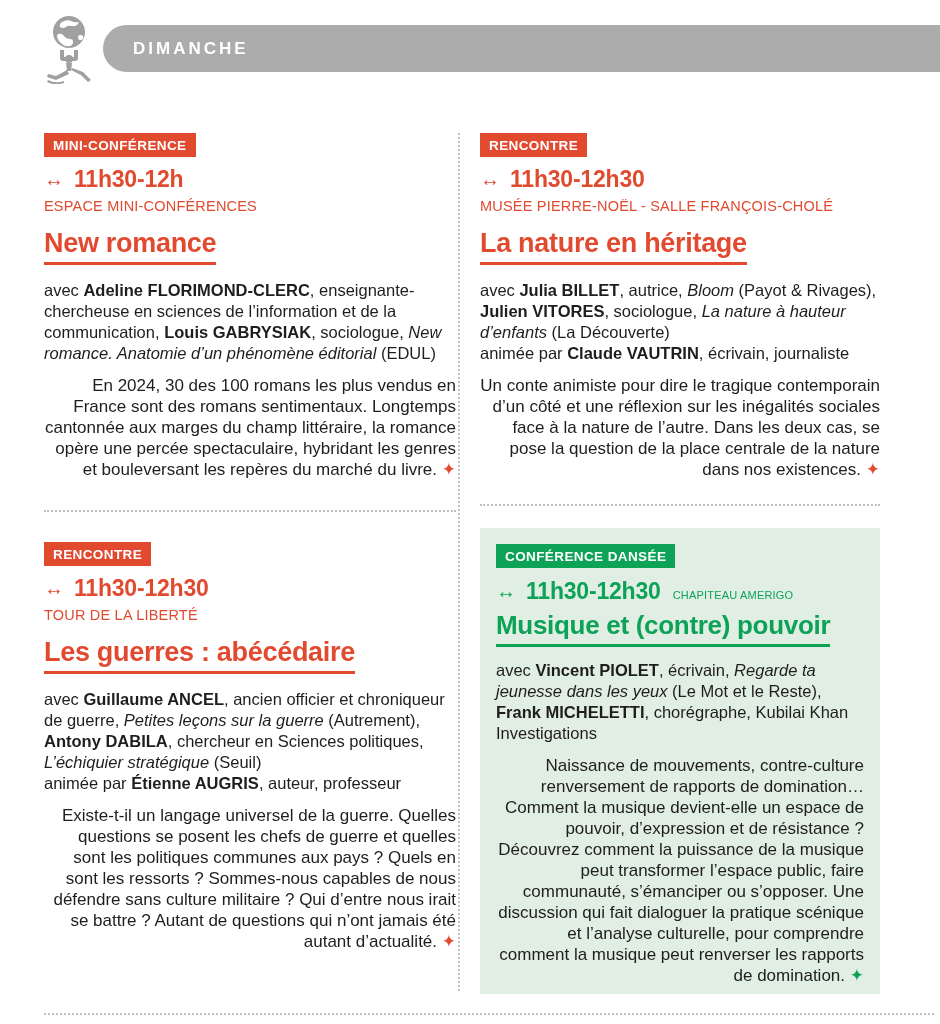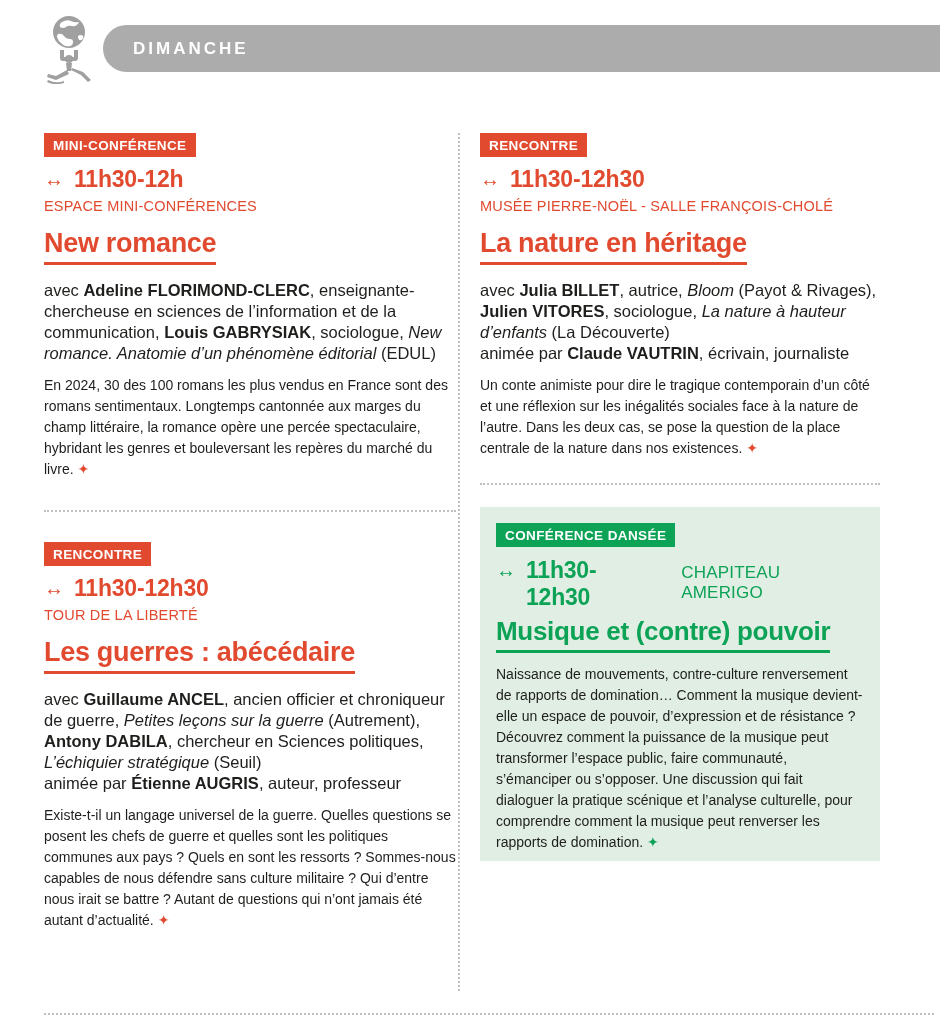--- a/index.html
+++ b/index.html
@@ -64,34 +64,34 @@
   .time{font-size:23px;font-weight:bold;letter-spacing:-.2px;}
   .event.red .time-row{color:var(--accent-red);}
   .event.green .time-row{color:var(--accent-green);}
 
   .location{
     margin-top:5px;font-size:14.5px;letter-spacing:.2px;
     text-transform:uppercase;
   }
   .event.red .location{color:var(--accent-red);}
   .location-inline{
-    font-size:17px;letter-spacing:.2px;text-transform:uppercase;
-    font-weight:normal;margin-left:12px;
+    font-size:11px;letter-spacing:.2px;text-transform:uppercase;
+    font-weight:normal;margin-left:2px;
   }
 
   .title{
     display:inline-block;margin-top:14px;
     font-size:27px;font-weight:bold;letter-spacing:-.3px;
     padding-bottom:3px;border-bottom:3px solid;white-space:nowrap;
   }
   .event.red .title{color:var(--accent-red);border-color:var(--accent-red);}
   .event.green .title{color:var(--accent-green);border-color:var(--accent-green);}
 
   .speakers{margin-top:15px;font-size:16.5px;line-height:21px;}
-  .desc{margin-top:11px;font-size:14px;line-height:21px;}
+  .desc{margin-top:11px;font-size:17px;line-height:21px;text-align:right;}
   .event.red .marker{color:var(--accent-red);}
   .event.green .marker{color:var(--accent-green);}
 
   
   .event.green.card{
     background:var(--green-card-bg);
     padding:16px 16px 8px;
   }
   .event.green .time-row{margin-top:10px;}
   .event.green .title{margin-top:5px;font-size:26px;}
@@ -176,20 +176,21 @@
     <div class="h-divider"></div>
 
     <article class="event green card">
       <span class="badge">CONFÉRENCE DANSÉE</span>
       <div class="time-row">
         <span class="arrow">↔</span>
         <span class="time">11h30-12h30</span>
         <span class="location-inline">CHAPITEAU AMERIGO</span>
       </div>
       <div><h2 class="title">Musique et (contre) pouvoir</h2></div>
+      <p class="speakers"><span>avec </span><b>Vincent PIOLET</b><span>, écrivain, </span><i>Regarde ta jeunesse dans les yeux</i><span> (Le Mot et le Reste), </span><b>Frank MICHELETTI</b><span>, chorégraphe, Kubilai Khan Investigations</span></p>
       <p class="desc"><span>Naissance de mouvements, contre-culture renversement de rapports de domination… Comment la musique devient-elle un espace de pouvoir, d’expression et de résistance ? Découvrez comment la puissance de la musique peut transformer l’espace public, faire communauté, s’émanciper ou s’opposer. Une discussion qui fait dialoguer la pratique scénique et l’analyse culturelle, pour comprendre comment la musique peut renverser les rapports de domination. </span><span class="marker">✦</span></p>
     </article>
 
   </div>
 
   <div class="bottom-rule"></div>
 
 </div>
 
 </body></html>

